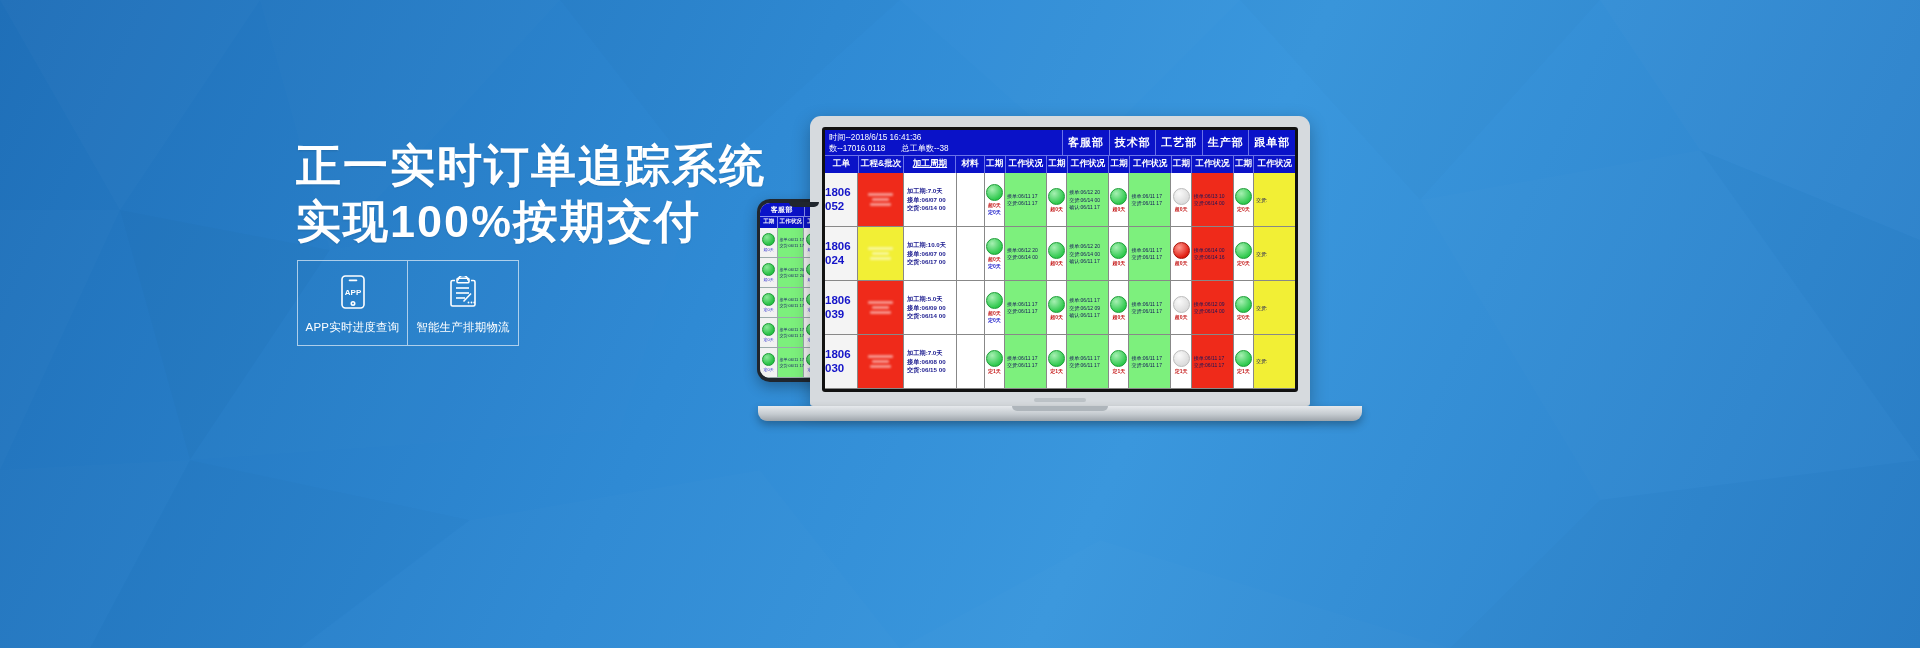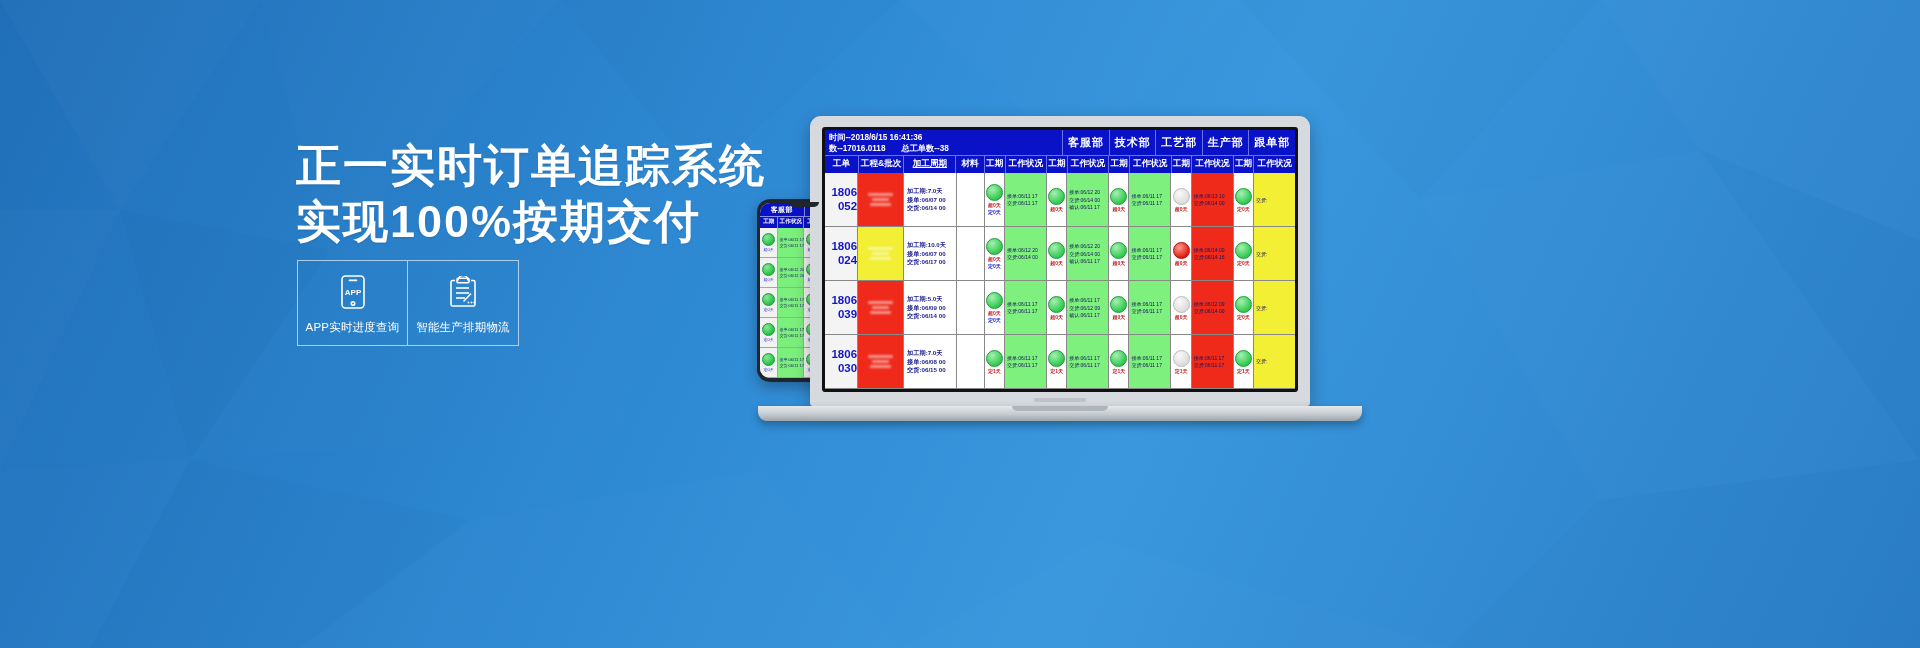--- a/index.html
+++ b/index.html
@@ -163,21 +163,21 @@
     background: #aeb5bb; border-radius: 0 0 6px 6px;
   }
 
   
   #meta-row {
     display: flex; background: #0a12c8;
     border-bottom: 1px solid #6a72e8;
   }
   #meta-left { width: 50.5%; padding: 2px 4px 1px; }
   .meta-line {
-    color: #ffffff; font-size: 8.2px; font-weight: bold;
+    color: #ffffff; font-size: 8.2px; font-weight: normal;
     white-space: nowrap; line-height: 1.35; display: flex; gap: 16px;
   }
   .dept-head-wrap { flex: 1; display: flex; }
   .dept-head {
     flex: 1; text-align: center;
     color: #ffffff; font-size: 11px; font-weight: bold;
     letter-spacing: 1px;
     border-left: 1px solid #6a72e8;
     display: flex; align-items: center; justify-content: center;
   }
@@ -187,21 +187,21 @@
     text-align: center; padding: 2px 0 3px;
     border-left: 1px solid #6a72e8;
     white-space: nowrap;
   }
   .ch:first-child { border-left: none; }
 
   #rows { flex: 1; display: flex; flex-direction: column; }
   .trow { flex: 1; display: flex; border-bottom: 1px solid #888; }
   .td {
     border-left: 1px solid #888;
-    display: flex; align-items: flex-end; justify-content: center;
+    display: flex; align-items: flex-start; justify-content: center;
     overflow: hidden; position: relative;
   }
   .td:first-child { border-left: none; }
   .c-order {
     flex-direction: column; background: #f4f4f4;
     color: #1414c8; font-size: 11.5px; font-weight: bold; line-height: 1.15;
   }
   .c-proj { padding: 2px; flex-direction: column; gap: 2px; align-items: center; justify-content: center; }
   .blurline { height: 3px; border-radius: 1px; background: rgba(255,255,255,.5); filter: blur(1.1px); }
   .c-cycle {

